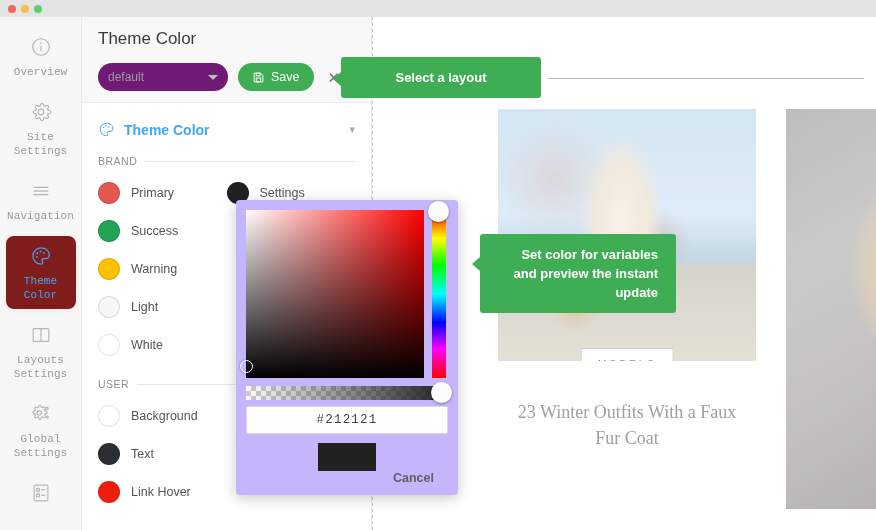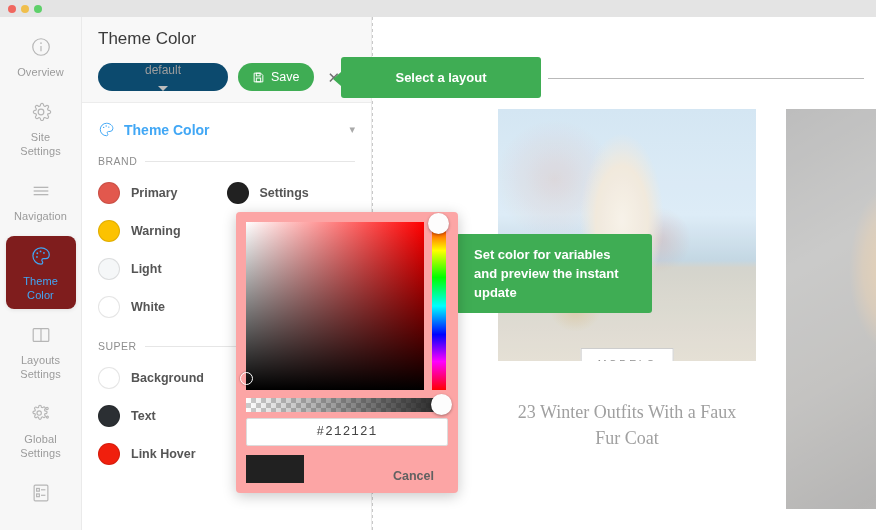--- a/index.html
+++ b/index.html
@@ -19,21 +19,21 @@
 
   
   .rail {
     position: absolute; left: 0; top: 17px; width: 82px; height: 513px;
     background: #f7f7f7; border-right: 1px solid #eaeaea;
     padding-top: 10px; overflow: hidden;
   }
   .rail-item {
     width: 70px; margin: 0 auto 6px; padding: 9px 2px 7px;
     display: flex; flex-direction: column; align-items: center;
-    border-radius: 8px; cursor: pointer;
+    border-radius: 8px; cursor: pointer; font-family: Liberation Mono, monospace;
   }
   .rail-item .ico { color: #b6b6b6; display: block; line-height: 0; margin-bottom: 7px; }
   .rail-label {
     font-size: 11px; color: #9b9b9b; text-align: center; line-height: 14px;
     letter-spacing: .1px;
   }
   .rail-item.active { background: #7f1d1d; box-shadow: 0 1px 4px rgba(0,0,0,.09); }
   .rail-item.active .ico { color: #41a7f5; }
   .rail-item.active .rail-label { color: #41a7f5; }
 
@@ -42,22 +42,22 @@
     position: absolute; left: 82px; top: 17px; width: 290px; height: 513px;
     background: #fff; border-right: 1px solid #e9e9e9;
   }
   .panel-head {
     height: 86px; background: #f8f8f8; border-bottom: 1px solid #ececec;
     padding: 12px 16px 0;
   }
   .panel-title { font-size: 17px; color: #3b3b3b; font-weight: 400; }
   .panel-actions { display: flex; align-items: center; margin-top: 14px; gap: 10px; }
   .select {
-    width: 130px; height: 28px; border-radius: 14px; background: #0c4a6e;
-    display: flex; align-items: center; padding: 0 10px; cursor: pointer; flex-direction: column;
+    width: 130px; height: 28px; border-radius: 14px; background: #701a75;
+    display: flex; align-items: center; padding: 0 10px; cursor: pointer;
   }
   .select-val { font-size: 12px; color: #9d9d9d; flex: 1; }
   .caret { width: 0; height: 0; border-left: 5px solid transparent;
            border-right: 5px solid transparent; border-top: 5px solid #bdbdbd; }
   .btn-save {
     height: 28px; background: #3fad54; border: none; border-radius: 14px;
     color: #fff; font-size: 12.5px; font-family: inherit; padding: 0 14px;
     display: flex; align-items: center; gap: 6px; cursor: pointer;
   }
   .btn-close {
@@ -71,21 +71,21 @@
   .accordion-title { font-size: 14px; color: #41a7f5; font-weight: bold; flex: 1; }
   .chev { color: #a9a9a9; font-size: 11px; }
 
   .group-label {
     display: flex; align-items: center; gap: 8px;
     font-size: 10.5px; color: #8e8e8e; letter-spacing: .5px;
     padding: 7px 16px 2px;
   }
   .group-label::after { content: ""; flex: 1; height: 1px; background: #e6e6e6; }
 
-  .swatch-grid { padding: 5px 16px 0; font-weight: bold; }
+  .swatch-grid { padding: 5px 16px 0; }
   .swatch-row { display: flex; }
   .swatch-item {
     display: flex; align-items: center; gap: 11px;
     width: 132px; height: 38px; cursor: pointer;
   }
   .chip {
     width: 22px; height: 22px; border-radius: 50%; flex: none;
     border: 1px solid rgba(0,0,0,.10);
   }
   .chip-name { font-size: 12.5px; color: #555; }
@@ -158,27 +158,27 @@
     font-size: 13px; font-weight: bold; line-height: 19px; text-align: center;
     padding: 11px 18px; z-index: 60;
   }
   .callout::before {
     content: ""; position: absolute; width: 0; height: 0;
     border-top: 7px solid transparent; border-bottom: 7px solid transparent;
     border-right: 8px solid #3fad54; left: -8px;
   }
   #callout-layout { left: 341px; top: 57px; width: 200px; }
   #callout-layout::before { top: 15px; }
-  #callout-color { left: 456px; top: 234px; width: 196px; text-align: left; }
+  #callout-color { left: 480px; top: 234px; width: 196px; text-align: right; }
   #callout-color::before { top: 23px; }
 
   
   .picker {
-    position: absolute; left: 236px; top: 212px; width: 222px;
-    background: #fca5a5; border-radius: 4px; padding: 10px;
+    position: absolute; left: 236px; top: 200px; width: 222px;
+    background: #c4b5fd; border-radius: 4px; padding: 10px;
     box-shadow: 0 3px 14px rgba(0,0,0,.22); z-index: 70;
   }
   .picker-top { display: flex; gap: 8px; }
   .sat {
     position: relative; width: 178px; height: 168px;
     background:
       linear-gradient(to top, #000, rgba(0,0,0,0)),
       linear-gradient(to right, #fff, #f00);
   }
   .sat-handle {
@@ -205,21 +205,21 @@
   }
   .alpha-handle {
     position: absolute; right: -4px; top: -4px; width: 21px; height: 21px;
     border-radius: 50%; background: #fdfdfd; box-shadow: 0 1px 3px rgba(0,0,0,.35);
   }
   .hexbox {
     width: 100%; height: 28px; border: 1px solid #dcdcdc; border-radius: 2px;
     text-align: center; font-family: "Liberation Mono", monospace; font-size: 12.5px;
     color: #444; letter-spacing: 1.2px; margin-bottom: 9px; background: #fff;
   }
-  .picker-foot { display: flex; align-items: flex-end; }
+  .picker-foot { display: flex; align-items: center; flex-direction: column; }
   .cur-color { width: 58px; height: 28px; background: #212121; }
   .btn-cancel {
     margin-left: auto; background: none; border: none; font-family: inherit;
     font-size: 12.5px; font-weight: bold; color: #616161; cursor: pointer; padding: 0 14px;
   }
   .btn-choose {
     background: #3fad54; border: none; border-radius: 2px; color: #fff;
     font-family: inherit; font-size: 12.5px; font-weight: bold;
     padding: 7px 13px; cursor: pointer;
   }
@@ -368,40 +368,46 @@
           <span class="chip" style="background:#e2584d"></span>
           <span class="chip-name">Primary</span>
         </div>
         <div class="swatch-item">
           <span class="chip" style="background:#212121"></span>
           <span class="chip-name">Settings</span>
         </div>
       </div>
       <div class="swatch-row">
         <div class="swatch-item">
+          <span class="chip" style="background:#23a455"></span>
+          <span class="chip-name">Success</span>
+        </div>
+      </div>
+      <div class="swatch-row">
+        <div class="swatch-item">
           <span class="chip" style="background:#fcc200"></span>
           <span class="chip-name">Warning</span>
         </div>
       </div>
       <div class="swatch-row">
         <div class="swatch-item">
           <span class="chip" style="background:#f5f7f8"></span>
           <span class="chip-name">Light</span>
         </div>
       </div>
       <div class="swatch-row">
         <div class="swatch-item">
           <span class="chip" style="background:#ffffff"></span>
           <span class="chip-name">White</span>
         </div>
       </div>
     </div>
 
     <div class="group-label" style="padding-top:14px">
-      <span>SUPER</span>
+      <span>USER</span>
     </div>
     <div class="swatch-grid">
       <div class="swatch-row">
         <div class="swatch-item">
           <span class="chip" style="background:#ffffff"></span>
           <span class="chip-name">Background</span>
         </div>
       </div>
       <div class="swatch-row">
         <div class="swatch-item">

